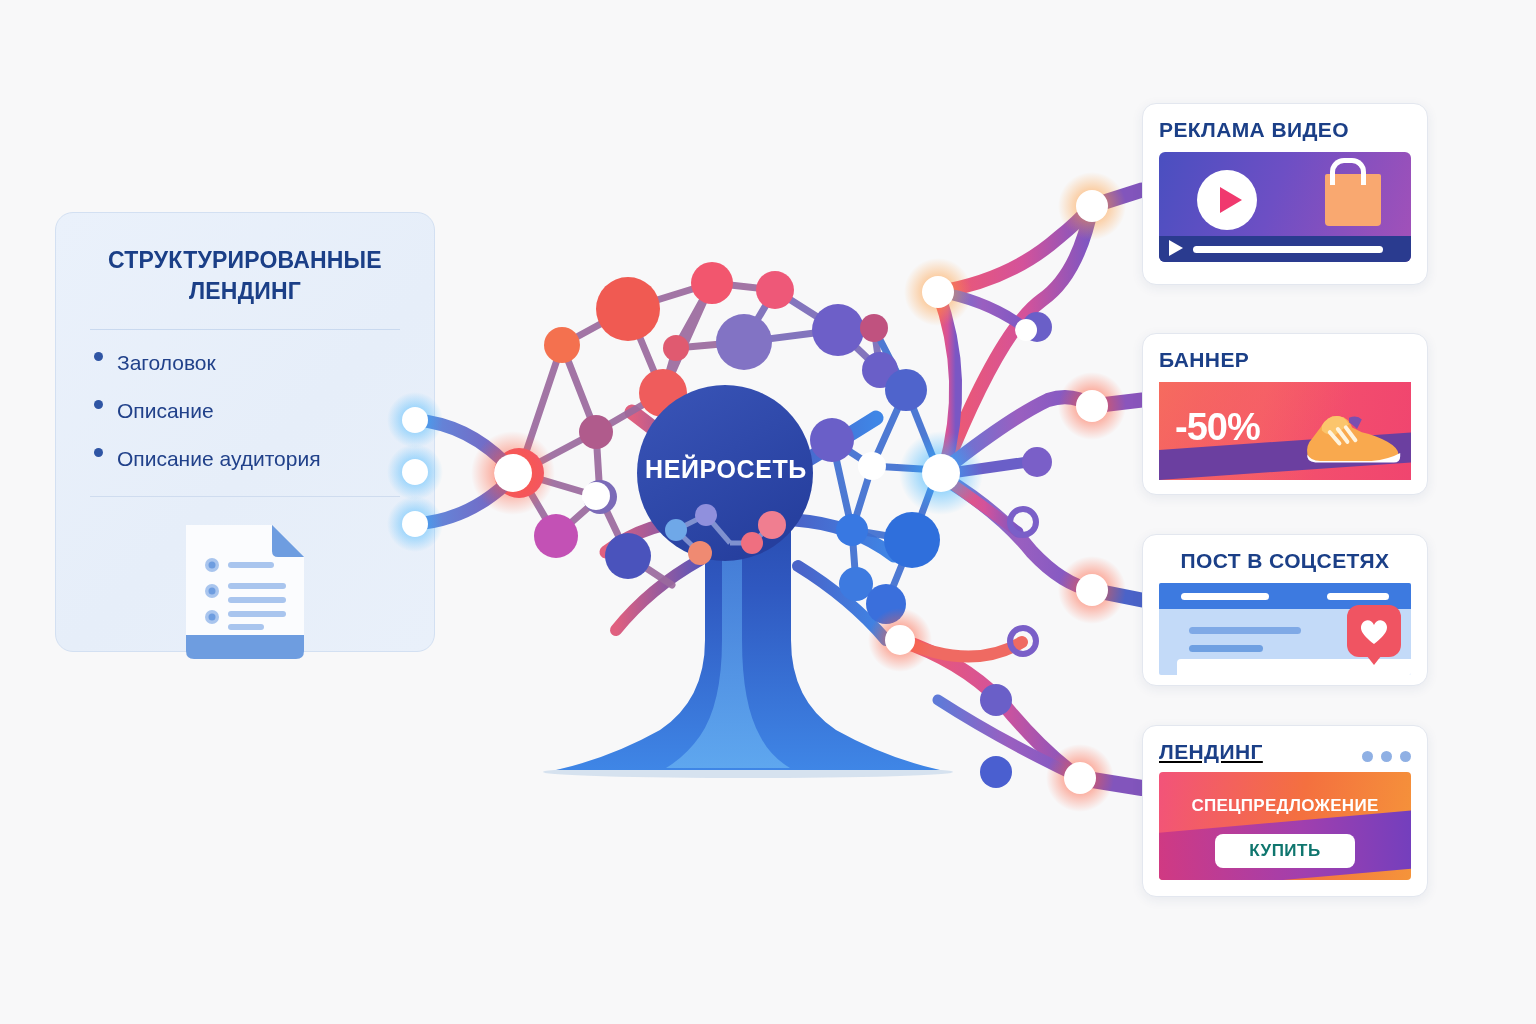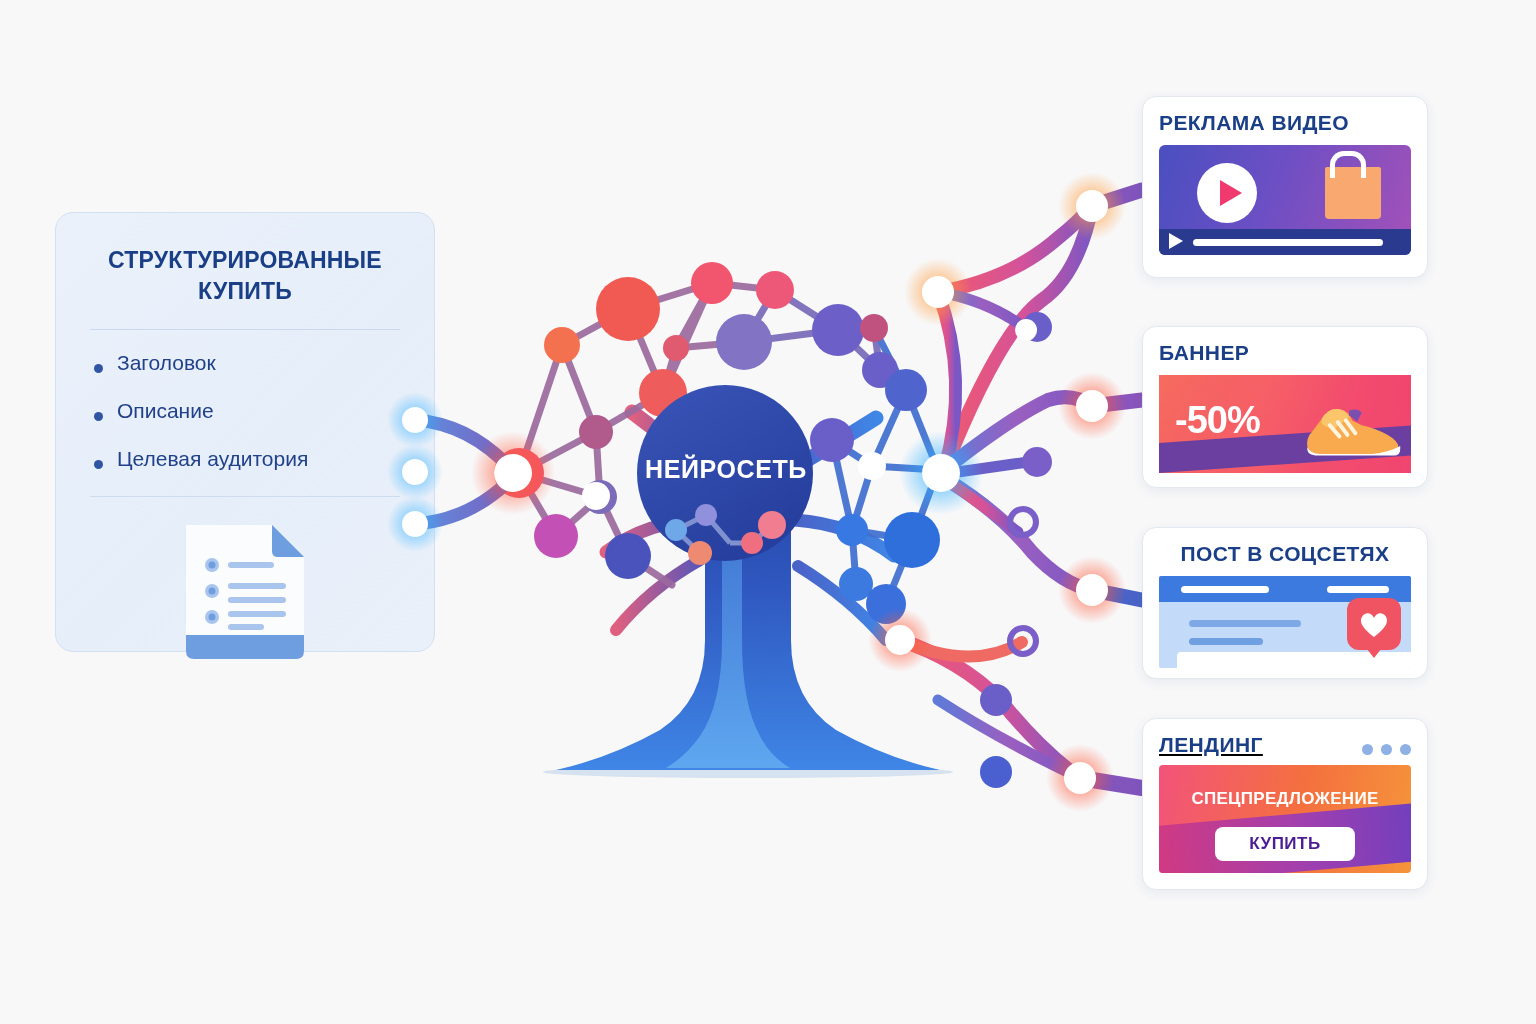--- a/index.html
+++ b/index.html
@@ -43,21 +43,21 @@
     background: #c9d9ef;
     margin: 22px 4px 0 4px;
   }
   #input-list {
     list-style: none;
     margin: 22px 0 0 0;
     padding: 0 0 0 8px;
   }
   #input-list li {
     display: flex;
-    align-items: flex-end;
+    align-items: flex-start;
     color: #21418a;
     font-size: 21px;
     line-height: 1.0;
     margin-bottom: 27px;
   }
   #input-list li .bullet {
     width: 9px;
     height: 9px;
     border-radius: 50%;
     background: #2f55a4;
@@ -96,20 +96,21 @@
 
   
   .out-card {
     position: absolute;
     background: #ffffff;
     border: 1px solid #e3e7ef;
     border-radius: 14px;
     box-shadow: 0 3px 12px rgba(40,60,110,0.08);
     box-sizing: border-box;
     padding: 14px 16px 16px 16px;
+    margin-top: 7px;
   }
   .out-card-title {
     color: #1b3f87;
     font-size: 21px;
     font-weight: bold;
     letter-spacing: 0.4px;
     margin-bottom: 10px;
   }
   .card-title-row {
     display: flex;
@@ -300,47 +301,47 @@
     font-weight: bold;
     letter-spacing: 0.3px;
   }
   #landing-buy-btn {
     position: absolute;
     left: 50%; bottom: 12px;
     transform: translateX(-50%);
     width: 140px; height: 34px;
     background: #ffffff;
     border-radius: 8px;
-    color: #4c1d95;
+    color: #0f766e;
     font-size: 17px;
     font-weight: bold;
     letter-spacing: 0.5px;
     display: flex; align-items: center; justify-content: center;
   }
 </style>
 </head>
 <body>
 
 <div id="stage">
 
   <div id="input-panel">
-    <div id="input-panel-title">СТРУКТУРИРОВАННЫЕ КУПИТЬ</div>
+    <div id="input-panel-title">СТРУКТУРИРОВАННЫЕ ЛЕНДИНГ</div>
     <div id="input-divider"></div>
     <ul id="input-list">
       <li>
         <span class="bullet"></span>
         <span>Заголовок</span>
       </li>
       <li>
         <span class="bullet"></span>
         <span>Описание</span>
       </li>
       <li>
         <span class="bullet"></span>
-        <span>Целевая аудитория</span>
+        <span>Описание аудитория</span>
       </li>
     </ul>
     <div id="input-divider-2"></div>
     <div id="doc-icon-wrap">
       <svg width="130" height="150" viewBox="0 0 130 150">
         <path d="M6 6 H92 L124 38 V132 Q124 140 116 140 H14 Q6 140 6 132 Z" fill="#6e9de0"></path>
         <path d="M6 6 H92 L124 38 V116 H6 Z" fill="#fbfcfe"></path>
         <path d="M92 6 L124 38 H98 Q92 38 92 32 Z" fill="#6e9de0"></path>
         <circle cx="32" cy="46" r="7" fill="#a9c5ee"></circle>
         <circle cx="32" cy="46" r="3.5" fill="#6e9de0"></circle>

